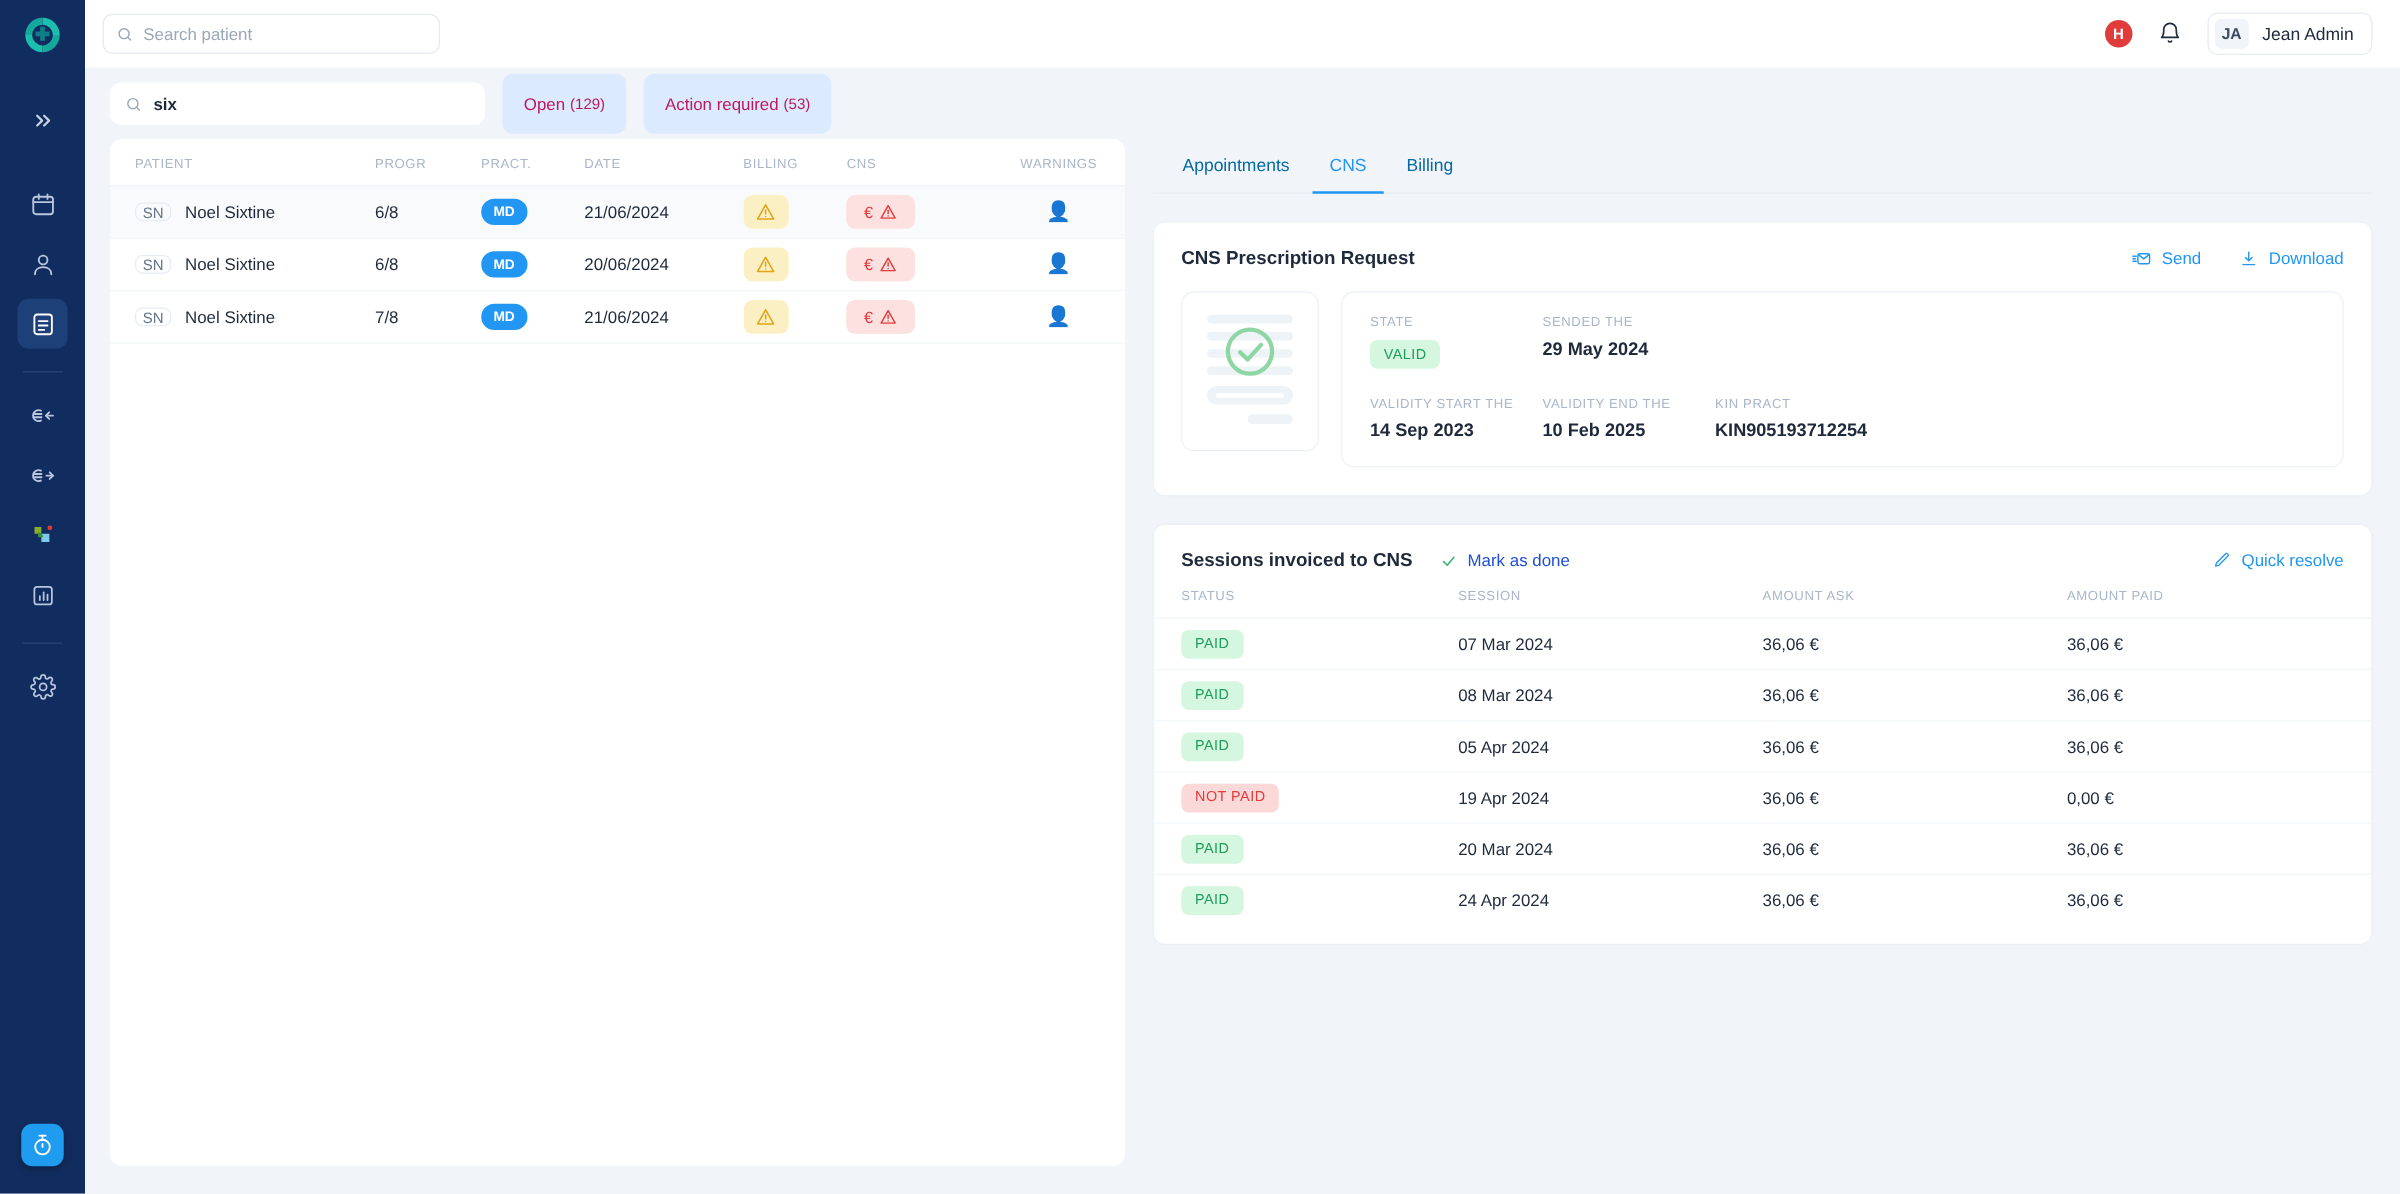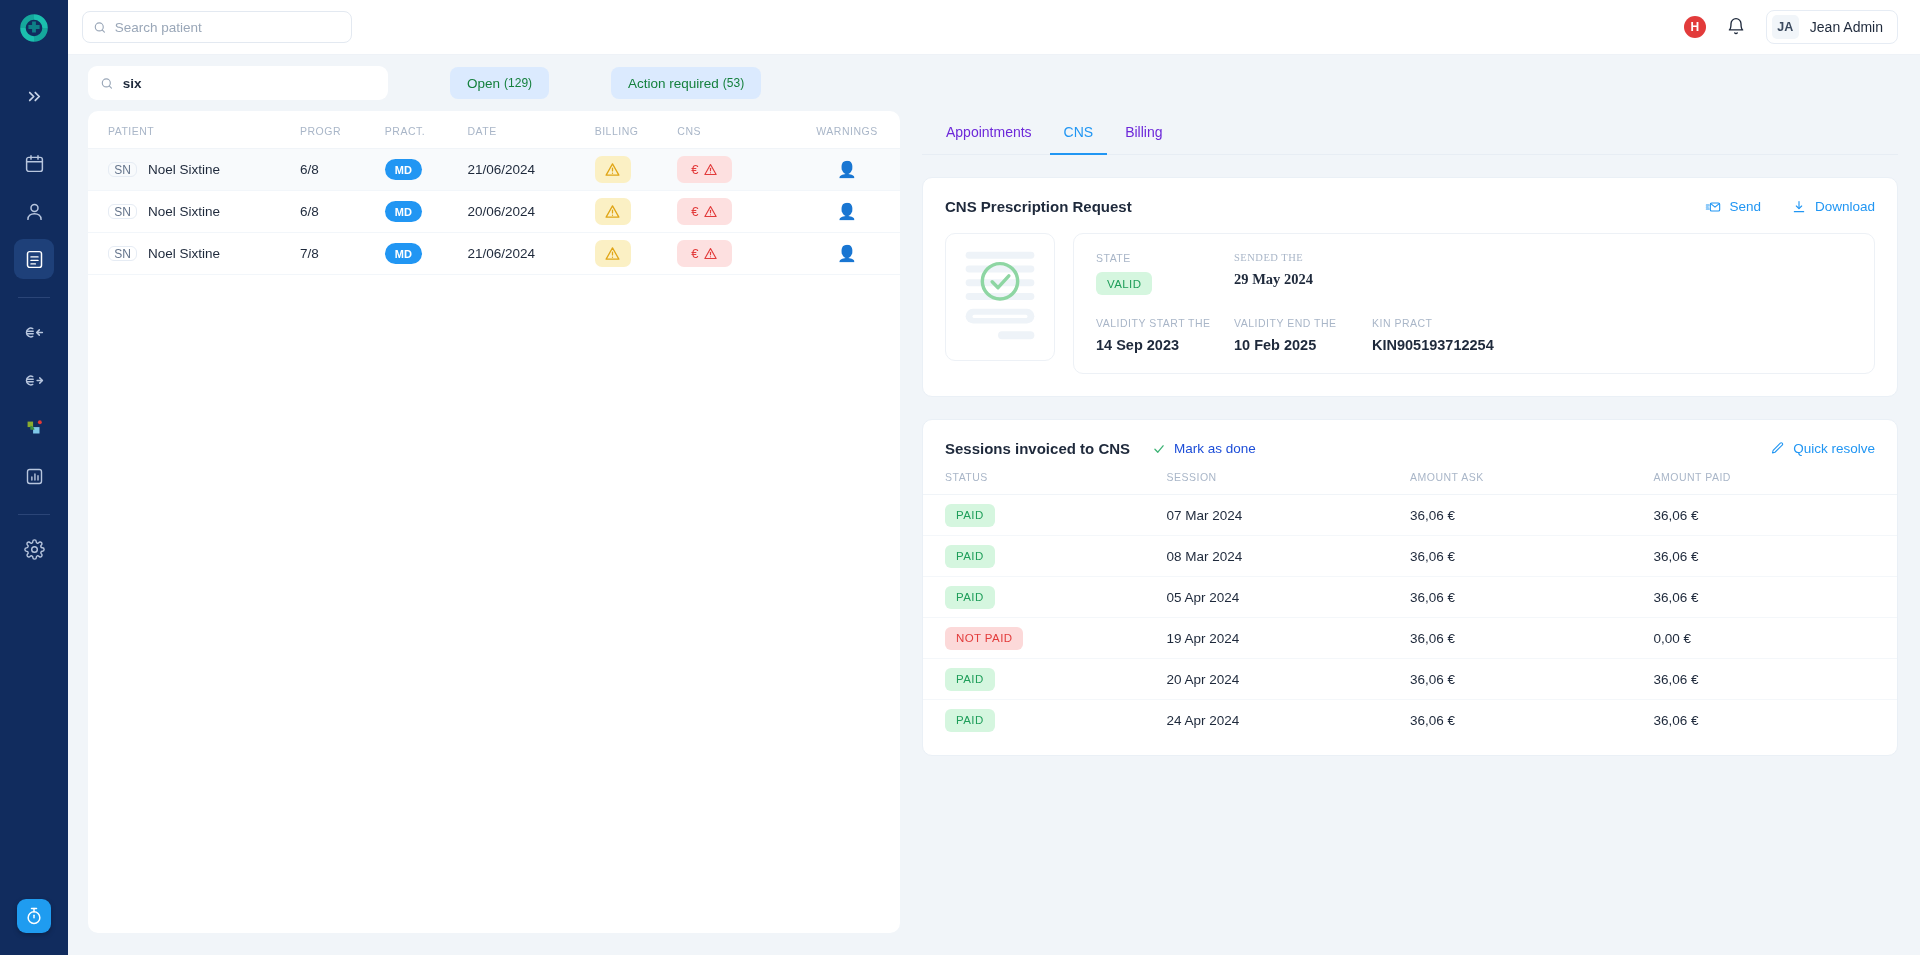--- a/index.html
+++ b/index.html
@@ -81,23 +81,23 @@
   }
   .list-search {
     width: 300px; height: 34px; background: #fff; border-radius: 9px;
     display: flex; align-items: center; padding: 0 12px; gap: 9px;
   }
   .list-search input {
     border: none; outline: none; font-size: 13.5px; color: #1e293b; font-weight: 600;
     font-family: "Liberation Sans", sans-serif; width: 100%; background: transparent;
   }
   .pill {
-    height: 32px; background: #dbeafe; color: #15803d; border: none;
+    height: 48px; background: #dbeafe; color: #be185d; border: none;
     border-radius: 8px; padding: 0 17px; font-size: 13.5px; cursor: pointer;
-    font-family: "Liberation Sans", sans-serif; display:flex; align-items:center;margin-left:48px;
+    font-family: "Liberation Sans", sans-serif; display:flex; align-items:center;
   }
   .pill .cnt { font-size: 12px; margin-left: 4px; }
   .subbar-right { margin-left: auto; display: flex; align-items: center; gap: 12px; }
   .wbtn {
     height: 34px; background: #fff; border: none; border-radius: 9px;
     display: flex; align-items: center; gap: 9px; padding: 0 16px;
     font-size: 13.5px; color: #1e293b; cursor: pointer;
     font-family: "Liberation Sans", sans-serif;
   }
 
@@ -142,21 +142,21 @@
     width: 55px; height: 27px; border-radius: 7px; background: #fde0e0;
     display: flex; align-items: center; justify-content: center; gap: 5px;
     color: #e23b3b; font-size: 13px;
   }
   .warn-person { font-size: 16px; line-height: 1; }
 
   
   .right-panel { flex: 1; min-width: 0; display: flex; flex-direction: column; }
   .tabs { display: flex; gap: 4px; border-bottom: 1px solid #e7edf4; padding-left: 10px; }
   .tab {
-    padding: 13px 14px 13px 14px; font-size: 14px; color: #6d28d9; cursor: pointer;
+    padding: 13px 14px 13px 14px; font-size: 14px; color: #0369a1; cursor: pointer;
     border-bottom: 2px solid transparent; margin-bottom: -1px;
   }
   .tab.active { color: #2196f3; border-bottom-color: #2196f3; }
 
   .card {
     background: #fff; border-radius: 10px; margin-top: 22px;
     border: 1px solid #eaf0f6;
   }
   .card-head {
     display: flex; align-items: center; padding: 20px 22px 0 22px;
@@ -175,21 +175,21 @@
     border-radius: 10px; background: #fff; position: relative; overflow: hidden;
     display: flex; align-items: center; justify-content: center; cursor: pointer;
   }
   .info-box {
     flex: 1; border: 1px solid #edf1f6; border-radius: 10px;
     padding: 18px 22px 20px 22px;
   }
   .info-grid { display: flex; }
   .info-grid.row2 { margin-top: 22px; }
   .f-state { width: 138px; }
-  .f-sent  { width: 0; flex: 1; font-family: Liberation Serif, serif; }
+  .f-sent  { width: 0; flex: 1; }
   .f-vs { width: 138px; }
   .f-ve { width: 138px; }
   .f-kin { flex: 1; }
   .f-label { font-size: 10.5px; color: #a9b6c8; letter-spacing: .5px; margin-bottom: 8px; }
   .f-val { font-size: 14.5px; color: #1e293b; font-weight: bold; }
   .chip-valid {
     display: inline-flex; align-items: center; height: 23px; padding: 0 11px;
     border-radius: 6px; background: #d5f6df; color: #1f9e5a;
     font-size: 11.5px; letter-spacing: .4px;
   }
@@ -599,21 +599,21 @@
                   <td class="s-paid">36,06 €</td>
                 </tr>
                 <tr>
                   <td class="s-status"><span class="chip-notpaid">NOT PAID</span></td>
                   <td class="s-session">19 Apr 2024</td>
                   <td class="s-ask">36,06 €</td>
                   <td class="s-paid">0,00 €</td>
                 </tr>
                 <tr>
                   <td class="s-status"><span class="chip-paid">PAID</span></td>
-                  <td class="s-session">20 Apr 2024</td>
+                  <td class="s-session">20 Mar 2024</td>
                   <td class="s-ask">36,06 €</td>
                   <td class="s-paid">36,06 €</td>
                 </tr>
                 <tr>
                   <td class="s-status"><span class="chip-paid">PAID</span></td>
                   <td class="s-session">24 Apr 2024</td>
                   <td class="s-ask">36,06 €</td>
                   <td class="s-paid">36,06 €</td>
                 </tr>
               </tbody>

